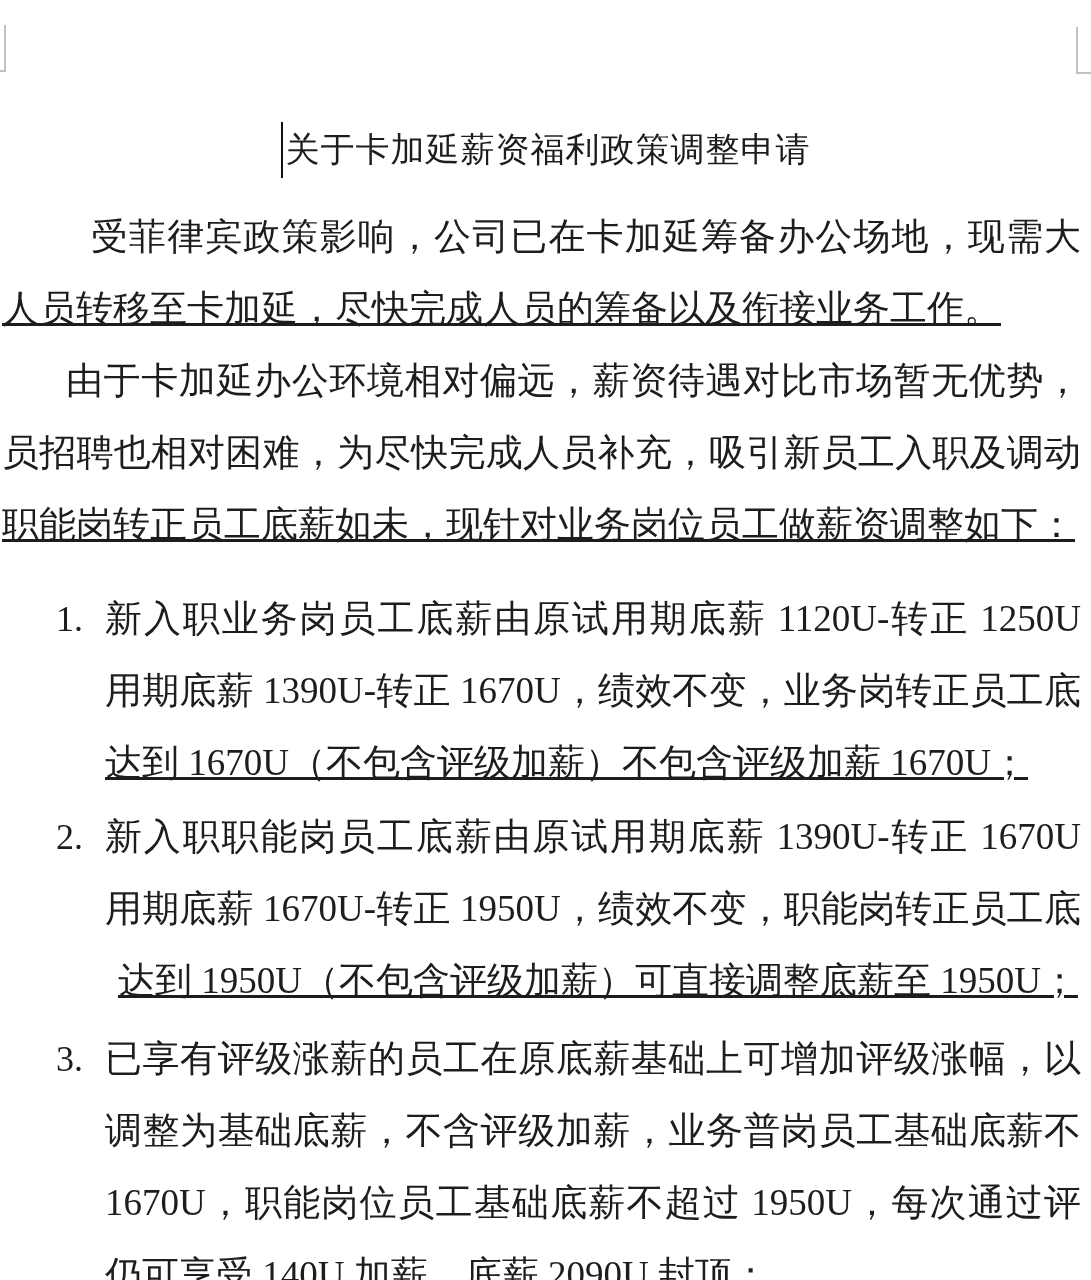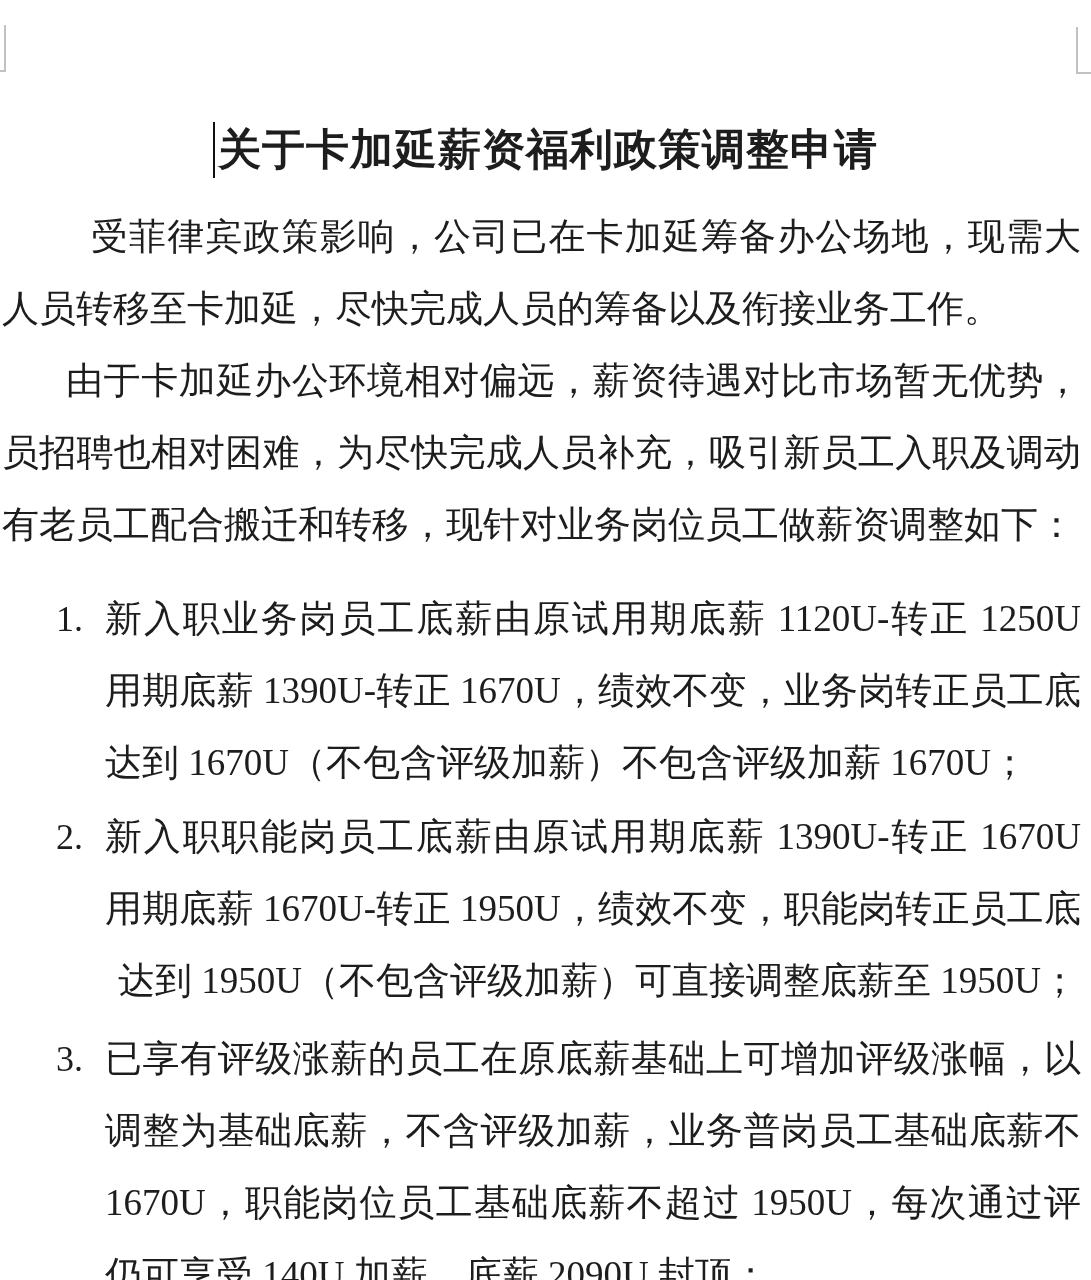--- a/index.html
+++ b/index.html
@@ -18,35 +18,34 @@
   
   .title-row {
     position: absolute; top: 112px; left: 0; right: 0; height: 76px;
     display: flex; justify-content: center; align-items: center;
   }
   .caret {
     width: 2px; height: 56px; margin-right: 3px;
     background: var(--caret, #101010);
   }
   .title {
-    font-size: 43px; letter-spacing: 1px;
+    font-size: 34px; letter-spacing: 1px;
     color: var(--ink, #1b1b1b);
     white-space: nowrap;
-    font-weight: bold;
   }
 
   
   .line {
     position: absolute; right: 10px; height: 74px;
     line-height: 74px; font-size: 37px;
     color: var(--ink, #1d1d1d);
     overflow: hidden;
   }
   .stretch { text-align: justify; text-align-last: justify; }
-  .natural { white-space: nowrap; }
+  .natural { white-space: nowrap; text-decoration: underline; }
 
   .num {
     position: absolute; width: 44px; height: 74px;
     line-height: 74px; font-size: 36px;
     color: var(--ink, #1d1d1d);
   }
 </style>
 </head>
 <body style="background: rgb(255, 255, 255);">
 
@@ -60,21 +59,21 @@
   <div class="title-row">
     <div class="caret"></div>
     <div class="title">关于卡加延薪资福利政策调整申请</div>
   </div>
 
   <div class="line stretch" style="top:200px; left:91px;">受菲律宾政策影响，公司已在卡加延筹备办公场地，现需大量</div>
   <div class="line natural" style="top:272px; left:2px;">人员转移至卡加延，尽快完成人员的筹备以及衔接业务工作。</div>
 
   <div class="line stretch" style="top:344px; left:66px;">由于卡加延办公环境相对偏远，薪资待遇对比市场暂无优势，人</div>
   <div class="line stretch" style="top:416px; left:2px;">员招聘也相对困难，为尽快完成人员补充，吸引新员工入职及调动现</div>
-  <div class="line natural" style="top:488px; left:2px;">有老员工配合搬迁和转移，现针对业务岗位员工做薪资调整如下：</div>
+  <div class="line natural" style="top:488px; left:2px;">职能岗转正员工底薪如未，现针对业务岗位员工做薪资调整如下：</div>
 
   <div class="num" style="top:582px; left:56px;">1.</div>
   <div class="line stretch" style="top:582px; left:105px;">新入职业务岗员工底薪由原试用期底薪 1120U-转正 1250U 调整为试</div>
   <div class="line stretch" style="top:654px; left:105px;">用期底薪 1390U-转正 1670U，绩效不变，业务岗转正员工底薪如未</div>
   <div class="line natural" style="top:726px; left:105px;">达到 1670U（不包含评级加薪）不包含评级加薪 1670U；</div>
 
   <div class="num" style="top:800px; left:56px;">2.</div>
   <div class="line stretch" style="top:800px; left:105px;">新入职职能岗员工底薪由原试用期底薪 1390U-转正 1670U 调整为试</div>
   <div class="line stretch" style="top:872px; left:105px;">用期底薪 1670U-转正 1950U，绩效不变，职能岗转正员工底薪如未</div>
   <div class="line natural" style="top:944px; left:118px;">达到 1950U（不包含评级加薪）可直接调整底薪至 1950U；</div>

